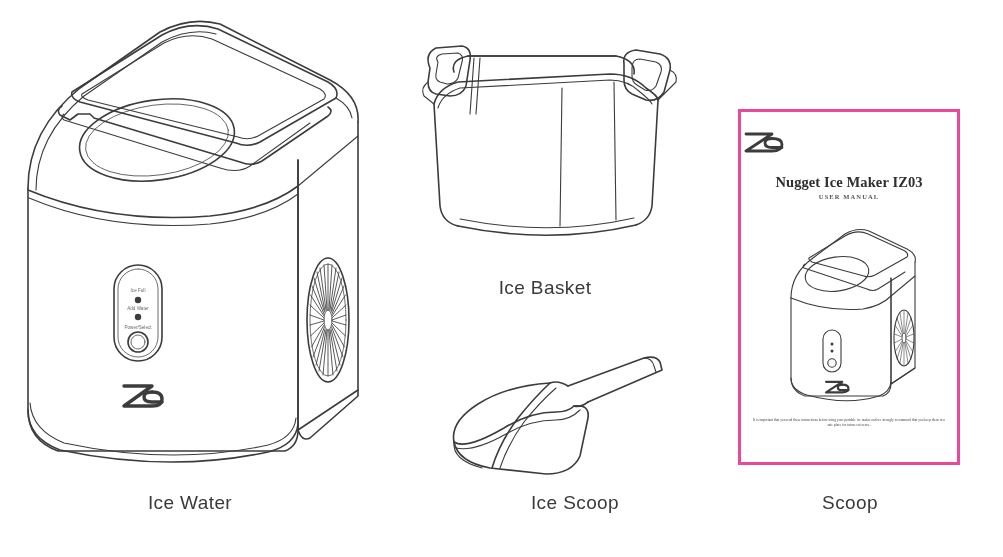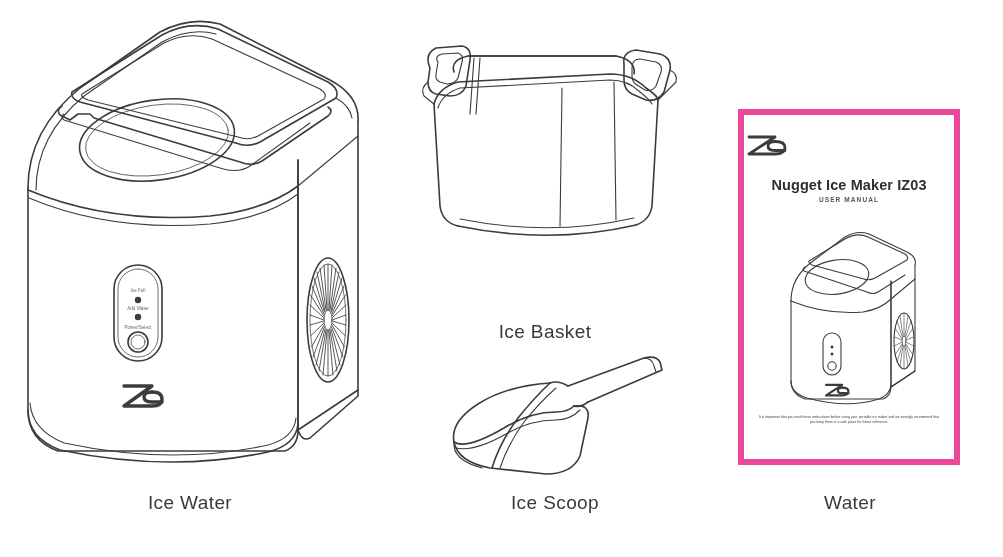--- a/index.html
+++ b/index.html
@@ -23,34 +23,35 @@
     font-weight:400;
     letter-spacing:0.4px;
     white-space:nowrap;
   }
 
   
   #ice-maker{left:10px;top:10px;width:360px;height:470px;}
   #cap-ice-maker{left:10px;top:492px;width:360px;}
 
   #ice-basket{left:410px;top:30px;width:270px;height:215px;}
-  #cap-ice-basket{left:410px;top:277px;width:270px;margin-top:44px;}
+  #cap-ice-basket{left:410px;top:277px;width:270px;}
 
   #ice-scoop{left:430px;top:350px;width:250px;height:130px;}
-  #cap-ice-scoop{left:430px;top:492px;width:250px;text-align:center;}
+  #cap-ice-scoop{left:450px;top:492px;width:250px;text-align:center;}
 
   #manual{left:720px;top:105px;width:260px;height:360px;}
   #cap-manual{left:720px;top:492px;width:260px;}
 
   
   .manual-page{
     position:absolute;left:18px;top:4px;width:222px;height:356px;
     background:#ffffff;
-    border:6px solid #ec4899;
+    border:3px solid #ec4899;
     box-sizing:border-box;
+    font-family:Liberation Serif, serif;
   }
   .manual-logo{
     position:absolute;left:0;right:0;top:18px;
     text-align:center;
   }
   .manual-title{
     position:absolute;left:0;right:0;top:62px;
     text-align:center;
     font-size:14.5px;
     font-weight:600;
@@ -311,15 +312,15 @@
               <line x1="-7" y1="-20" x2="-1.6" y2="-4"></line>
               <line x1="-4" y1="-25" x2="-1" y2="-5"></line>
             </g>
           </g>
         </svg>
       </div>
 
       <div class="manual-note">It is important that you read these instructions before using your portable ice maker and we strongly recommend that you keep them in a safe place for future reference.</div>
     </div>
   </div>
-  <div class="caption" id="cap-manual">Water</div>
+  <div class="caption" id="cap-manual">Scoop</div>
 
 </div>
 
 </body></html>

